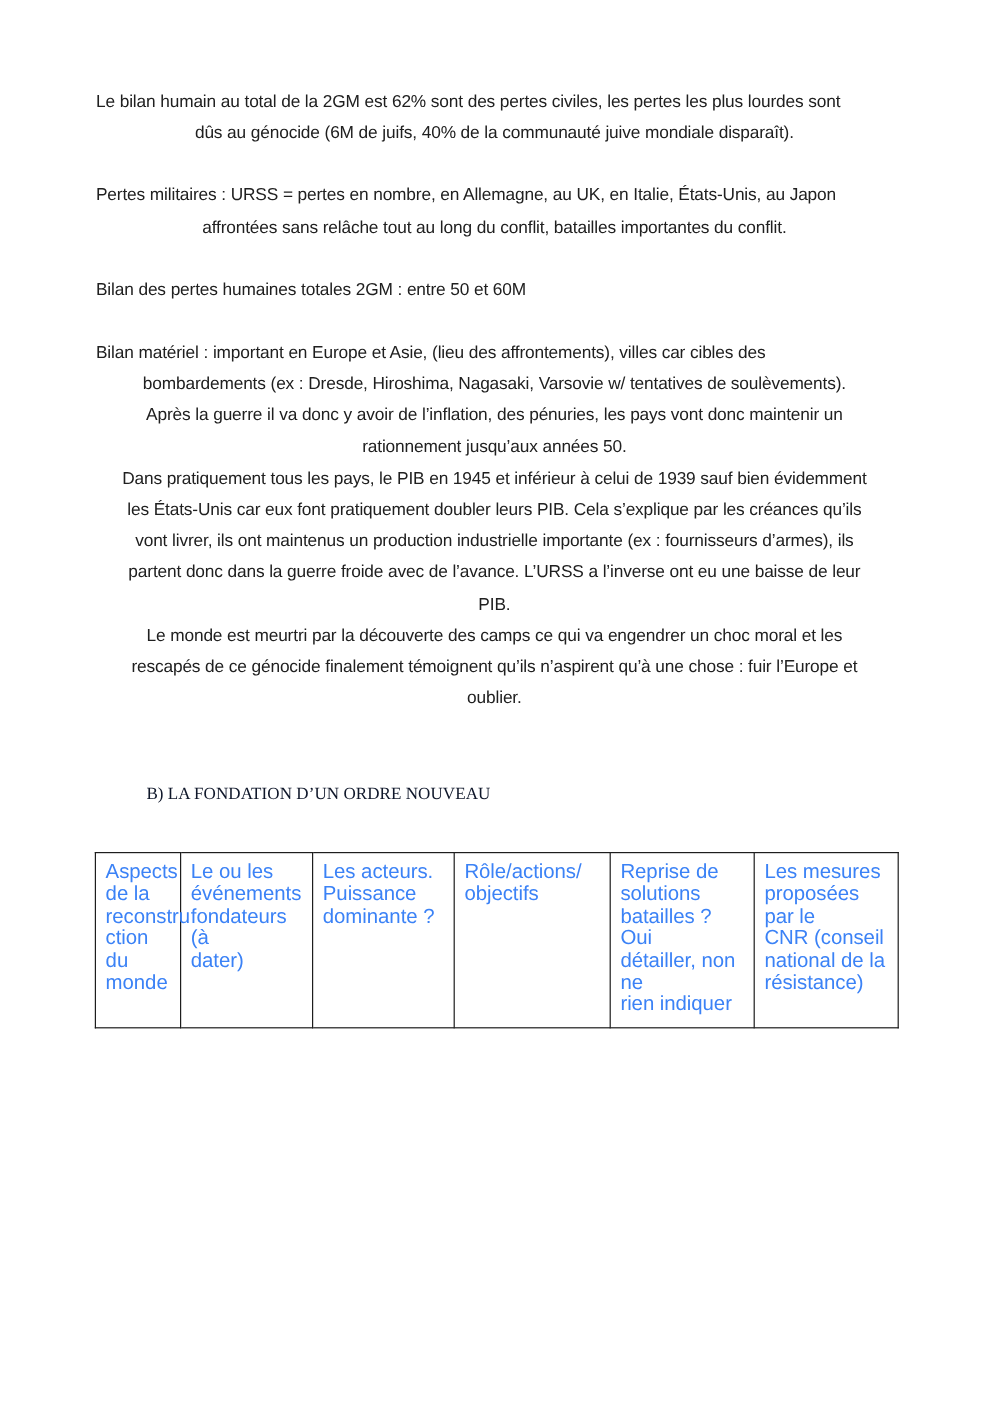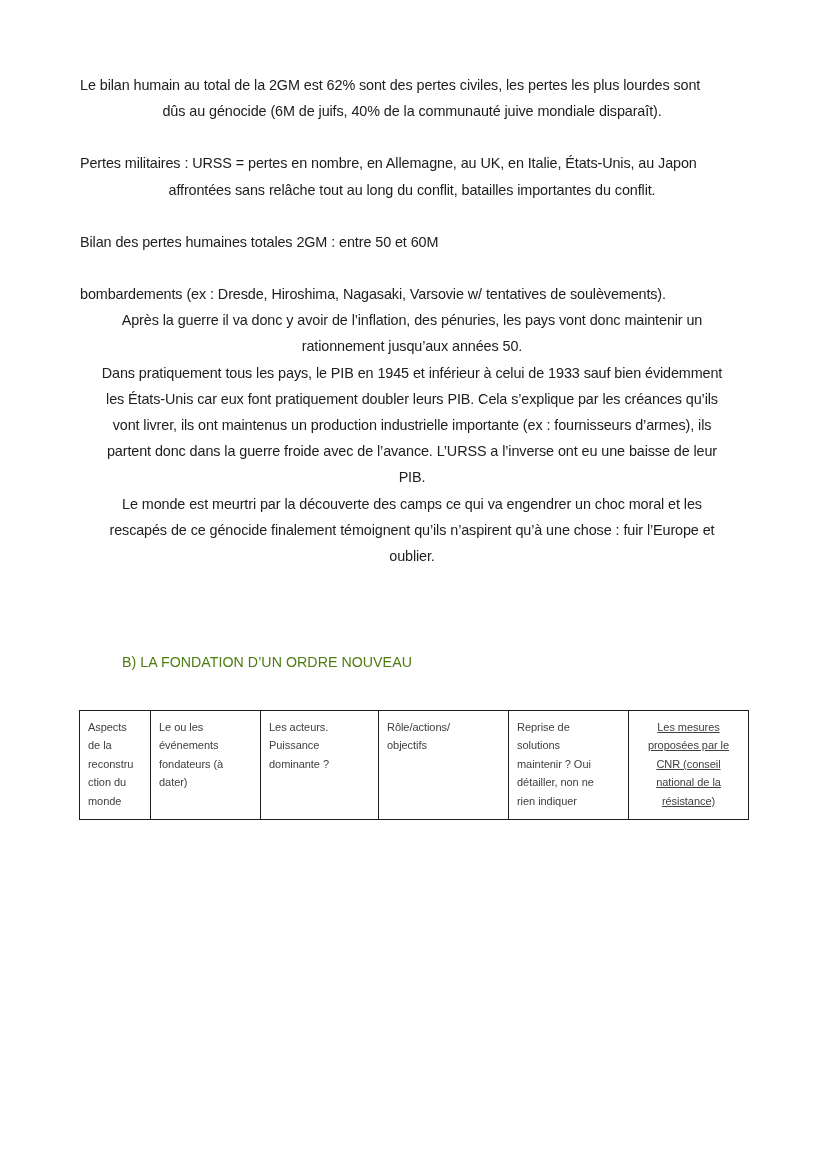--- a/index.html
+++ b/index.html
@@ -53,24 +53,24 @@
   .gap-lg { height: 26px; }
 
   
   .block .para { margin: 0; }
 
   
   .heading {
     position: absolute;
     left: 122px;
     top: 652px;
-    font-family: Liberation Sans, sans-serif;
+    font-family: Liberation Serif, serif;
     font-size: 14.2px;
     line-height: 20px;
-    color: #4d7c0f;
+    color: #0f172a;
     letter-spacing: 0.05px;
     white-space: nowrap;
   }
 
   
   .table-wrap {
     position: absolute;
     left: 79px;
     top: 710px;
     width: 669px;
@@ -80,29 +80,28 @@
     border-collapse: collapse;
     width: 669px;
     table-layout: fixed;
   }
 
   table.grid td {
     border: 1.4px solid #1d1d1d;
     vertical-align: top;
     padding: 7px 8px 9px 8px;
     font-family: "Liberation Sans", sans-serif;
-    font-size: 11px;
+    font-size: 17px;
     line-height: 18.4px;
-    color: #404040;
+    color: #3b82f6;
     letter-spacing: -0.05px;
   }
 
   table.grid td.center {
-    text-align: center;
-    text-decoration: underline;
+    text-align: left;
   }
 
   
   col.c1 { width: 71px; }
   col.c2 { width: 110px; }
   col.c3 { width: 118px; }
   col.c4 { width: 130px; }
   col.c5 { width: 120px; }
   col.c6 { width: 120px; }
 </style>
@@ -127,24 +126,25 @@
 
     <div class="gap-lg"></div>
 
     <div class="block">
       <p class="para">Bilan des pertes humaines totales 2GM : entre 50 et 60M</p>
     </div>
 
     <div class="gap-lg"></div>
 
     <div class="block">
+      <p class="para">Bilan matériel : important en Europe et Asie, (lieu des affrontements), villes car cibles des</p>
       <p class="para">bombardements (ex : Dresde, Hiroshima, Nagasaki, Varsovie w/ tentatives de soulèvements).</p>
       <p class="para">Après la guerre il va donc y avoir de l’inflation, des pénuries, les pays vont donc maintenir un</p>
       <p class="para">rationnement jusqu’aux années 50.</p>
-      <p class="para">Dans pratiquement tous les pays, le PIB en 1945 et inférieur à celui de 1933 sauf bien évidemment</p>
+      <p class="para">Dans pratiquement tous les pays, le PIB en 1945 et inférieur à celui de 1939 sauf bien évidemment</p>
       <p class="para">les États-Unis car eux font pratiquement doubler leurs PIB. Cela s’explique par les créances qu’ils</p>
       <p class="para">vont livrer, ils ont maintenus un production industrielle importante (ex : fournisseurs d’armes), ils</p>
       <p class="para">partent donc dans la guerre froide avec de l’avance. L’URSS a l’inverse ont eu une baisse de leur</p>
       <p class="para">PIB.</p>
       <p class="para">Le monde est meurtri par la découverte des camps ce qui va engendrer un choc moral et les</p>
       <p class="para">rescapés de ce génocide finalement témoignent qu’ils n’aspirent qu’à une chose : fuir l’Europe et</p>
       <p class="para">oublier.</p>
     </div>
 
   </div>
@@ -186,21 +186,21 @@
           </td>
 
           <td>
             <div>Rôle/actions/</div>
             <div>objectifs</div>
           </td>
 
           <td>
             <div>Reprise de</div>
             <div>solutions</div>
-            <div>maintenir ?  Oui</div>
+            <div>batailles ?  Oui</div>
             <div>détailler, non ne</div>
             <div>rien indiquer</div>
           </td>
 
           <td class="center">
             <div>Les mesures</div>
             <div>proposées par le</div>
             <div>CNR (conseil</div>
             <div>national de la</div>
             <div>résistance)</div>

